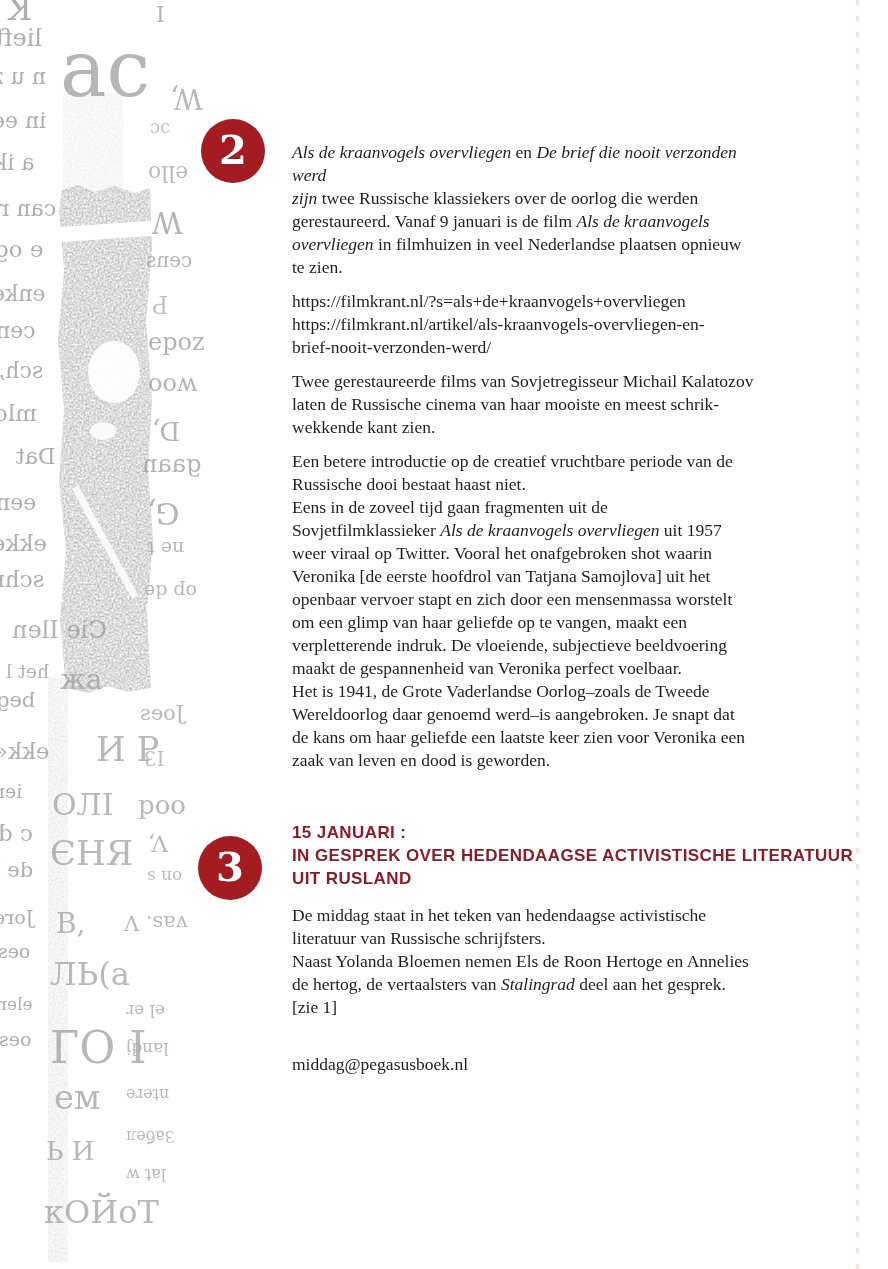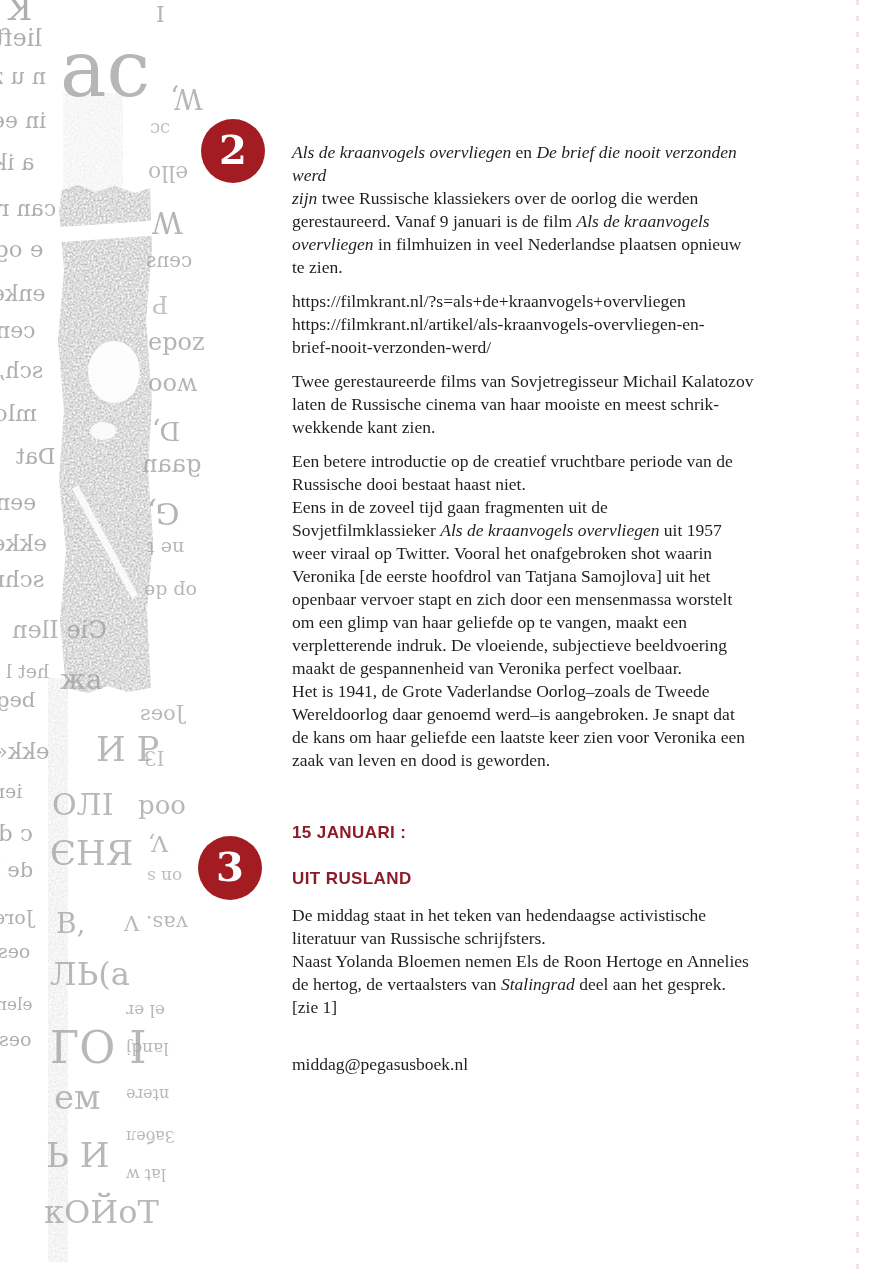--- a/index.html
+++ b/index.html
@@ -124,21 +124,21 @@
       <span class="glyph" style="left: -8px; top: 942px; font-size: 19px; opacity: 0.8; transform: scaleX(-1);">oesj</span>
       <span class="glyph" style="left: 50px; top: 958px; font-size: 32px; opacity: 0.7;">ЛЬ(а</span>
       <span class="glyph" style="left: -4px; top: 996px; font-size: 17px; opacity: 0.8; transform: scaleX(-1);">elen</span>
       <span class="glyph" style="left: 126px; top: 1002px; font-size: 17px; opacity: 0.7; transform: rotate(180deg);">el er</span>
       <span class="glyph" style="left: -8px; top: 1030px; font-size: 19px; opacity: 0.8; transform: scaleX(-1);">oesſ</span>
       <span class="glyph" style="left: 50px; top: 1026px; font-size: 44px; opacity: 0.7;">ГО І</span>
       <span class="glyph" style="left: 126px; top: 1040px; font-size: 17px; opacity: 0.7; transform: rotate(180deg);">landj</span>
       <span class="glyph" style="left: 54px; top: 1080px; font-size: 34px; opacity: 0.7;">ем</span>
       <span class="glyph" style="left: 126px; top: 1086px; font-size: 16px; opacity: 0.7; transform: rotate(180deg);">ntere</span>
       <span class="glyph" style="left: 126px; top: 1128px; font-size: 16px; opacity: 0.7; transform: rotate(180deg);">Забел</span>
-      <span class="glyph" style="left: 46px; top: 1138px; font-size: 34px; opacity: 0.7;">Ь И</span>
+      <span class="glyph" style="left: 46px; top: 1138px; font-size: 26px; opacity: 0.7;">Ь И</span>
       <span class="glyph" style="left: 126px; top: 1166px; font-size: 16px; opacity: 0.7; transform: rotate(180deg);">lat w</span>
       <span class="glyph" style="left: 44px; top: 1196px; font-size: 32px; opacity: 0.7;">кОЙоТ</span>
     </div>
 
   <div class="edge-dashes"></div>
 
   <div class="badge badge-2">
     <span>2</span>
   </div>
   <div class="badge badge-3">
@@ -148,19 +148,19 @@
   <div class="content">
 
     <section>
       <p class="body-text"><em>Als de kraanvogels overvliegen</em><span> en </span><em>De brief die nooit verzonden</em><br><em>werd</em><br><em>zijn</em><span> twee Russische klassiekers over de oorlog die werden</span><br><span>gerestaureerd. Vanaf 9 januari is de film </span><em>Als de kraanvogels</em><br><em>overvliegen</em><span> in filmhuizen in veel Nederlandse plaatsen opnieuw</span><br><span>te zien.</span></p>
       <p class="body-text"><span>https://filmkrant.nl/?s=als+de+kraanvogels+overvliegen</span><br><span>https://filmkrant.nl/artikel/als-kraanvogels-overvliegen-en-</span><br><span>brief-nooit-verzonden-werd/</span></p>
       <p class="body-text"><span>Twee gerestaureerde films van Sovjetregisseur Michail Kalatozov</span><br><span>laten de Russische cinema van haar mooiste en meest schrik-</span><br><span>wekkende kant zien.</span></p>
       <p class="body-text last-para"><span>Een betere introductie op de creatief vruchtbare periode van de</span><br><span>Russische dooi bestaat haast niet.</span><br><span>Eens in de zoveel tijd gaan fragmenten uit de</span><br><span>Sovjetfilmklassieker </span><em>Als de kraanvogels overvliegen</em><span> uit 1957</span><br><span>weer viraal op Twitter. Vooral het onafgebroken shot waarin</span><br><span>Veronika [de eerste hoofdrol van Tatjana Samojlova] uit het</span><br><span>openbaar vervoer stapt en zich door een mensenmassa worstelt</span><br><span>om een glimp van haar geliefde op te vangen, maakt een</span><br><span>verpletterende indruk. De vloeiende, subjectieve beeldvoering</span><br><span>maakt de gespannenheid van Veronika perfect voelbaar.</span><br><span>Het is 1941, de Grote Vaderlandse Oorlog–zoals de Tweede</span><br><span>Wereldoorlog daar genoemd werd–is aangebroken. Je snapt dat</span><br><span>de kans om haar geliefde een laatste keer zien voor Veronika een</span><br><span>zaak van leven en dood is geworden.</span></p>
     </section>
 
     <section class="section-3">
-      <h2 class="heading heading-multi"><span>15 JANUARI :</span><br><br><span>UIT RUSLAND</span></h2>
+      <h2 class="heading heading-multi"><span>15 JANUARI :</span><br><span>IN GESPREK OVER HEDENDAAGSE ACTIVISTISCHE LITERATUUR</span><br><span>UIT RUSLAND</span></h2>
       <p class="body-text"><span>De middag staat in het teken van hedendaagse activistische</span><br><span>literatuur van Russische schrijfsters.</span><br><span>Naast Yolanda Bloemen nemen Els de Roon Hertoge en Annelies</span><br><span>de hertog, de vertaalsters van </span><em>Stalingrad</em><span> deel aan het gesprek.</span><br><span>[zie 1]</span></p>
       <p class="body-text"><br><span>middag@pegasusboek.nl</span></p>
     </section>
 
   </div>
 </div>
 
 </body></html>

